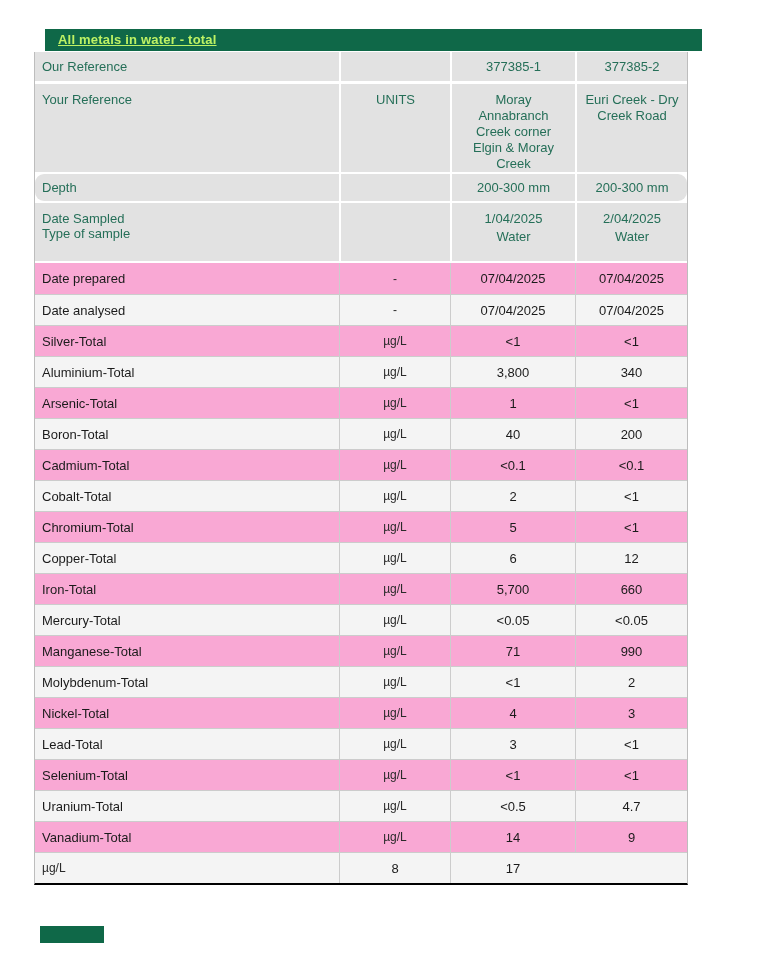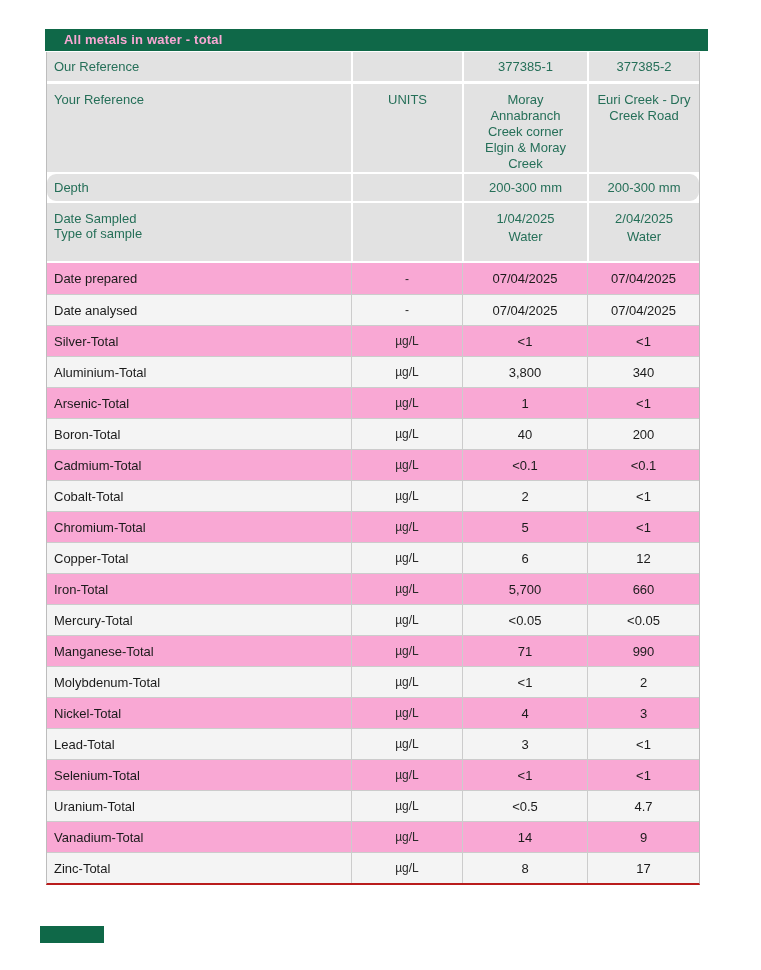--- a/index.html
+++ b/index.html
@@ -8,34 +8,35 @@
     background: #ffffff;
     font-family: "Liberation Sans", sans-serif;
     position: relative;
     overflow: hidden;
     -webkit-font-smoothing: antialiased;
   }
   .title-bar {
     margin: 29px 0 0 45px;
     width: 644px; height: 22px;
     background: #0f6848;
-    color: #f9a8d4;
+    color: #bef264;
     font-size: 13px; font-weight: bold;
     line-height: 22px;
-    padding-left: 19px;
+    padding-left: 13px;
     letter-spacing: 0.2px;
+    text-decoration: underline;
   }
   .report-table {
-    margin-left: 46px;
+    margin-left: 34px;
     margin-top: 1px;
     width: 652px;
     background: #ffffff;
     border-left: 1px solid #bdbdbd;
     border-right: 1px solid #bdbdbd;
-    border-bottom: 2px solid #b91c1c;
+    border-bottom: 2px solid #000000;
     box-sizing: content-box;
   }
   .hblock, .drow {
     display: grid;
     grid-template-columns: 304px 111px 125px 112px;
     box-sizing: border-box;
   }
   .cell { box-sizing: border-box; }
   
   .hblock { background: #e2e2e2; color: #256f58; font-size: 13px; }
@@ -227,21 +228,20 @@
       <div class="cell">&lt;0.5</div>
       <div class="cell">4.7</div>
     </div>
       <div class="drow">
       <div class="cell">Vanadium-Total</div>
       <div class="cell units">µg/L</div>
       <div class="cell">14</div>
       <div class="cell">9</div>
     </div>
       <div class="drow alt">
-      <div class="cell">Zinc-Total</div>
       <div class="cell units">µg/L</div>
       <div class="cell">8</div>
       <div class="cell">17</div>
     </div>
     </div>
 
 </div>
 
 <div class="next-section-stub"></div>
 

